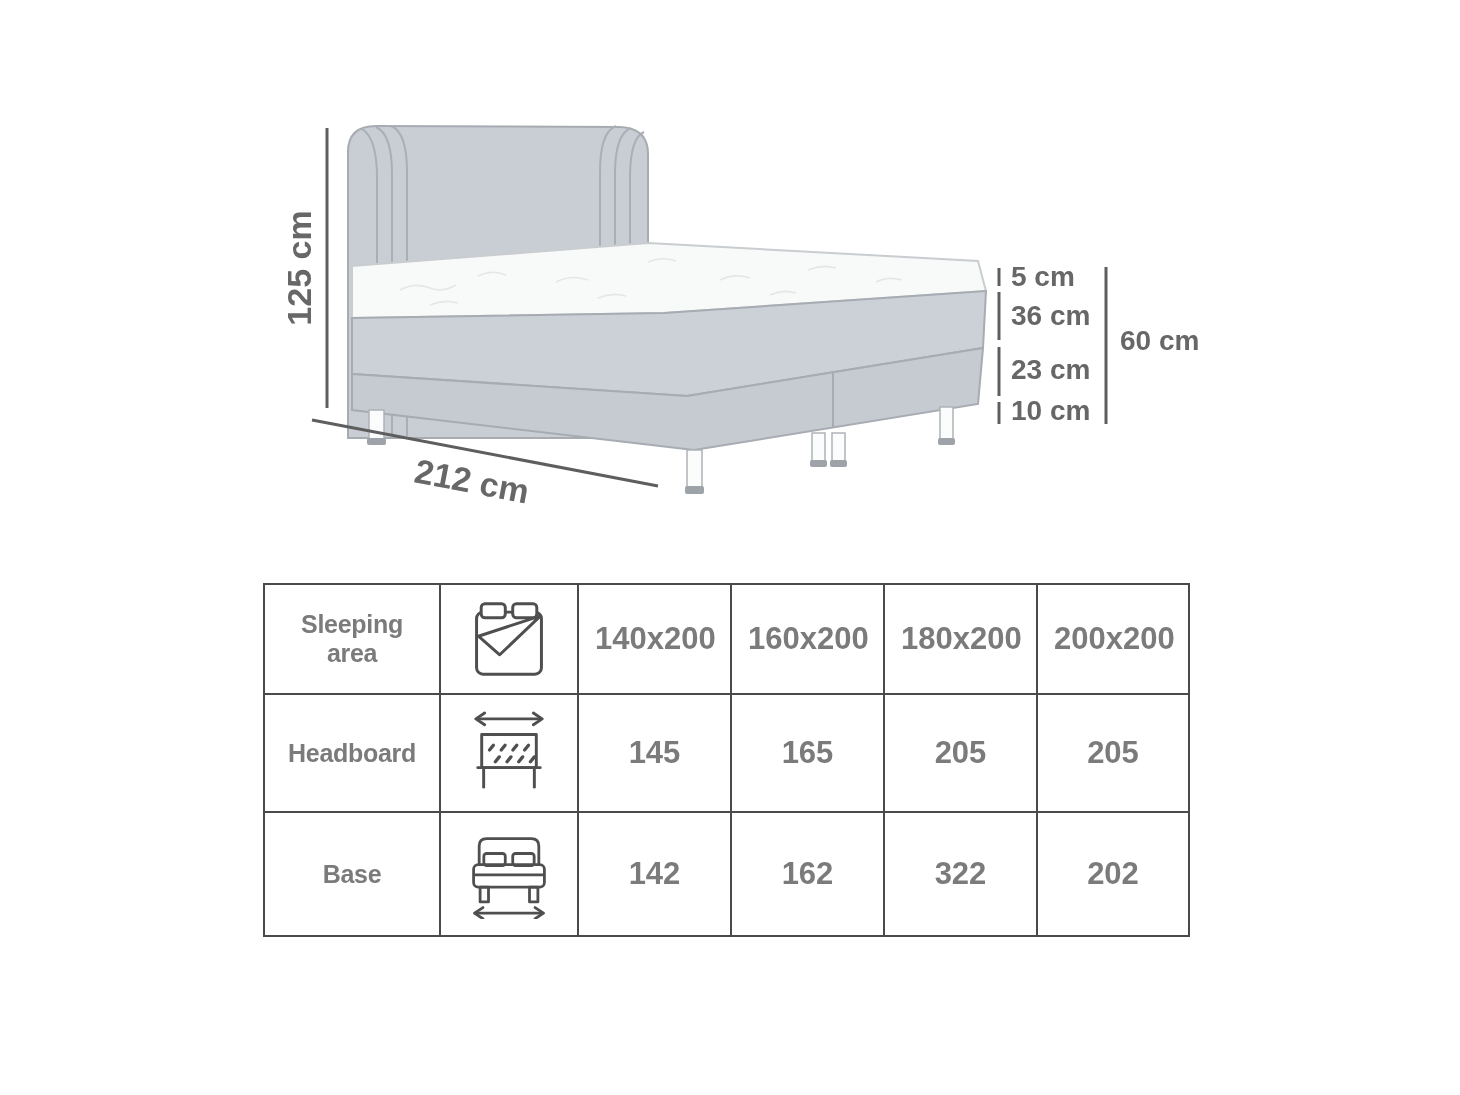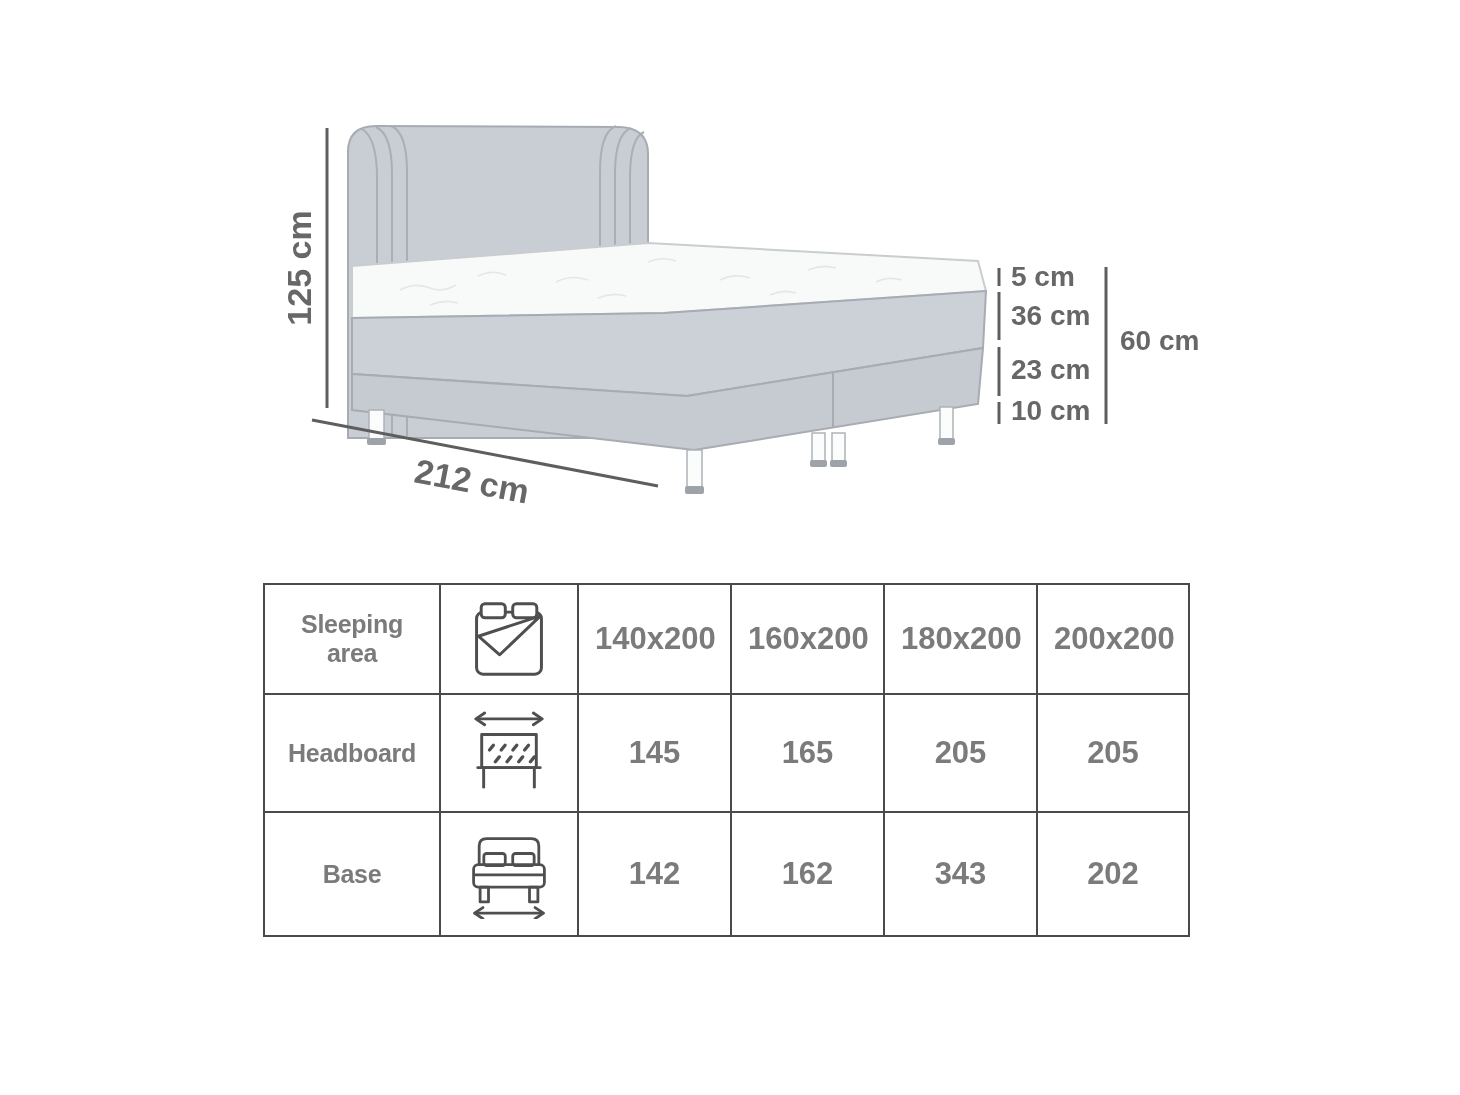--- a/index.html
+++ b/index.html
@@ -219,21 +219,21 @@
               <path d="M7,49 L81,49"></path>
               <rect x="13" y="62" width="9" height="16"></rect>
               <rect x="66" y="62" width="9" height="16"></rect>
               <path d="M8,90 L80,90"></path>
               <path d="M16,84 L7,90 L16,96"></path>
               <path d="M72,84 L81,90 L72,96"></path>
             </svg>
           </td>
           <td class="size-cell">142</td>
           <td class="size-cell">162</td>
-          <td class="size-cell">343</td>
+          <td class="size-cell">322</td>
           <td class="size-cell">202</td>
         </tr>
 
       </tbody>
     </table>
   </div>
 
   <div class="footnote">
   </div>
 

